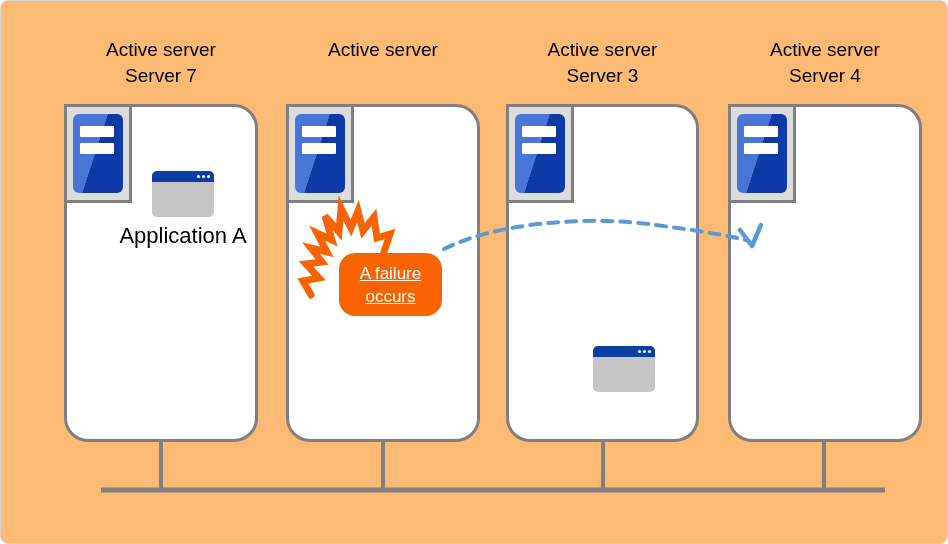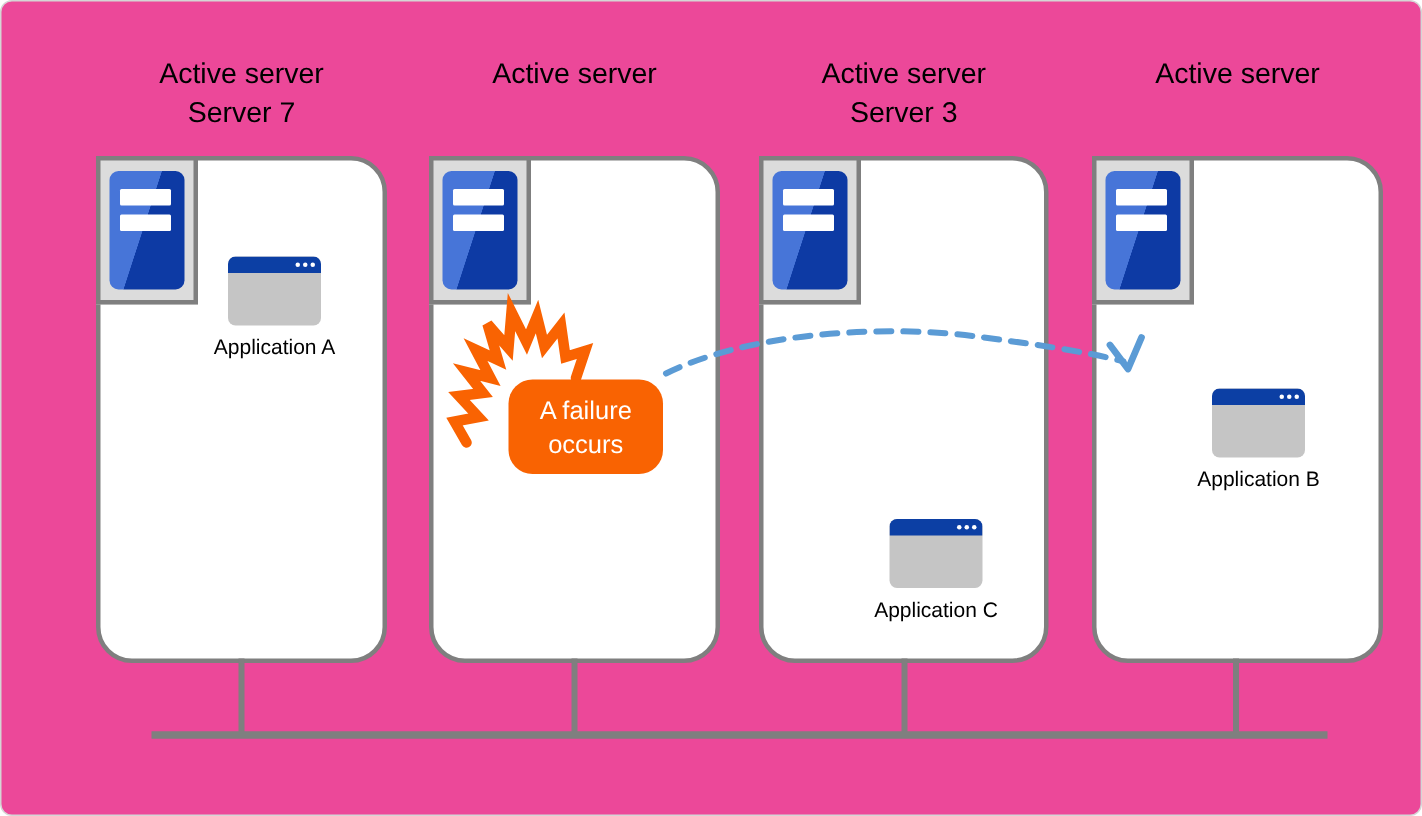--- a/index.html
+++ b/index.html
@@ -1,19 +1,19 @@
 <!DOCTYPE html>
 <html><head>
 <meta charset="utf-8">
 <style>
   html,body{margin:0;padding:0;background:#ffffff;}
   .canvas{
     position:relative;
     width:948px;height:544px;
-    background:#ec4899;
+    background:#fdba74;
     border:1px solid #d5d5d5;
     border-radius:8px;
     box-sizing:border-box;
     font-family:"Liberation Sans", sans-serif;
     overflow:hidden;
   }
   
   .server-title{
     position:absolute;top:36px;
     text-align:center;
@@ -64,33 +64,33 @@
     background:#0c3fa4;
     display:flex;align-items:center;justify-content:flex-end;
     padding-right:4px;box-sizing:border-box;gap:2px;
   }
   .app-titlebar i{
     display:block;width:3px;height:3px;border-radius:50%;
     background:#ffffff;
   }
   .app-label{
     margin-top:6px;
-    font-size:14px;color:#000;white-space:nowrap;text-align:center;
+    font-size:22px;color:#000;white-space:nowrap;text-align:center;
   }
   
   .failure-callout{
     position:absolute;left:338px;top:252px;
     width:103px;height:63px;
     background:#f96302;
     border-radius:16px;
     color:#ffffff;
     font-size:17px;line-height:23px;
     display:flex;align-items:center;justify-content:center;
     text-align:center;
-    padding:2px 8px;box-sizing:border-box;
+    padding:2px 8px;box-sizing:border-box;text-decoration:underline;
   }
   
   .overlay{
     position:absolute;left:0;top:0;width:948px;height:544px;
     pointer-events:none;
   }
 </style>
 </head>
 <body>
 
@@ -102,20 +102,21 @@
   </div>
   <div class="server-title" style="left:285px;width:194px">
     <div>Active server</div>
   </div>
   <div class="server-title" style="left:505px;width:193px">
     <div>Active server</div>
     <div>Server 3</div>
   </div>
   <div class="server-title" style="left:727px;width:194px">
     <div>Active server</div>
+    <div>Server 4</div>
   </div>
 
   <div class="server-box" style="left:63px">
     <div class="server-icon-frame">
       <div class="tower">
           <div class="bar b1"></div>
           <div class="bar b2"></div>
         </div>
     </div>
   </div>
@@ -155,31 +156,20 @@
     <div class="app-label">Application A</div>
   </div>
   <div class="app" style="left:543px;top:345px">
     <div class="app-icon">
       <div class="app-titlebar">
           <i></i>
           <i></i>
           <i></i>
         </div>
     </div>
-    <div class="app-label">Application C</div>
-  </div>
-  <div class="app" style="left:758px;top:258px">
-    <div class="app-icon">
-      <div class="app-titlebar">
-          <i></i>
-          <i></i>
-          <i></i>
-        </div>
-    </div>
-    <div class="app-label">Application B</div>
   </div>
 
   <svg class="overlay" viewBox="0 0 948 544">
 
     <line x1="160" y1="438" x2="160" y2="489" stroke="#7f7f7f" stroke-width="4"></line>
     <line x1="382" y1="438" x2="382" y2="489" stroke="#7f7f7f" stroke-width="4"></line>
     <line x1="602" y1="438" x2="602" y2="489" stroke="#7f7f7f" stroke-width="4"></line>
     <line x1="823" y1="438" x2="823" y2="489" stroke="#7f7f7f" stroke-width="4"></line>
     <line x1="100" y1="489" x2="884" y2="489" stroke="#7f7f7f" stroke-width="5"></line>
 

